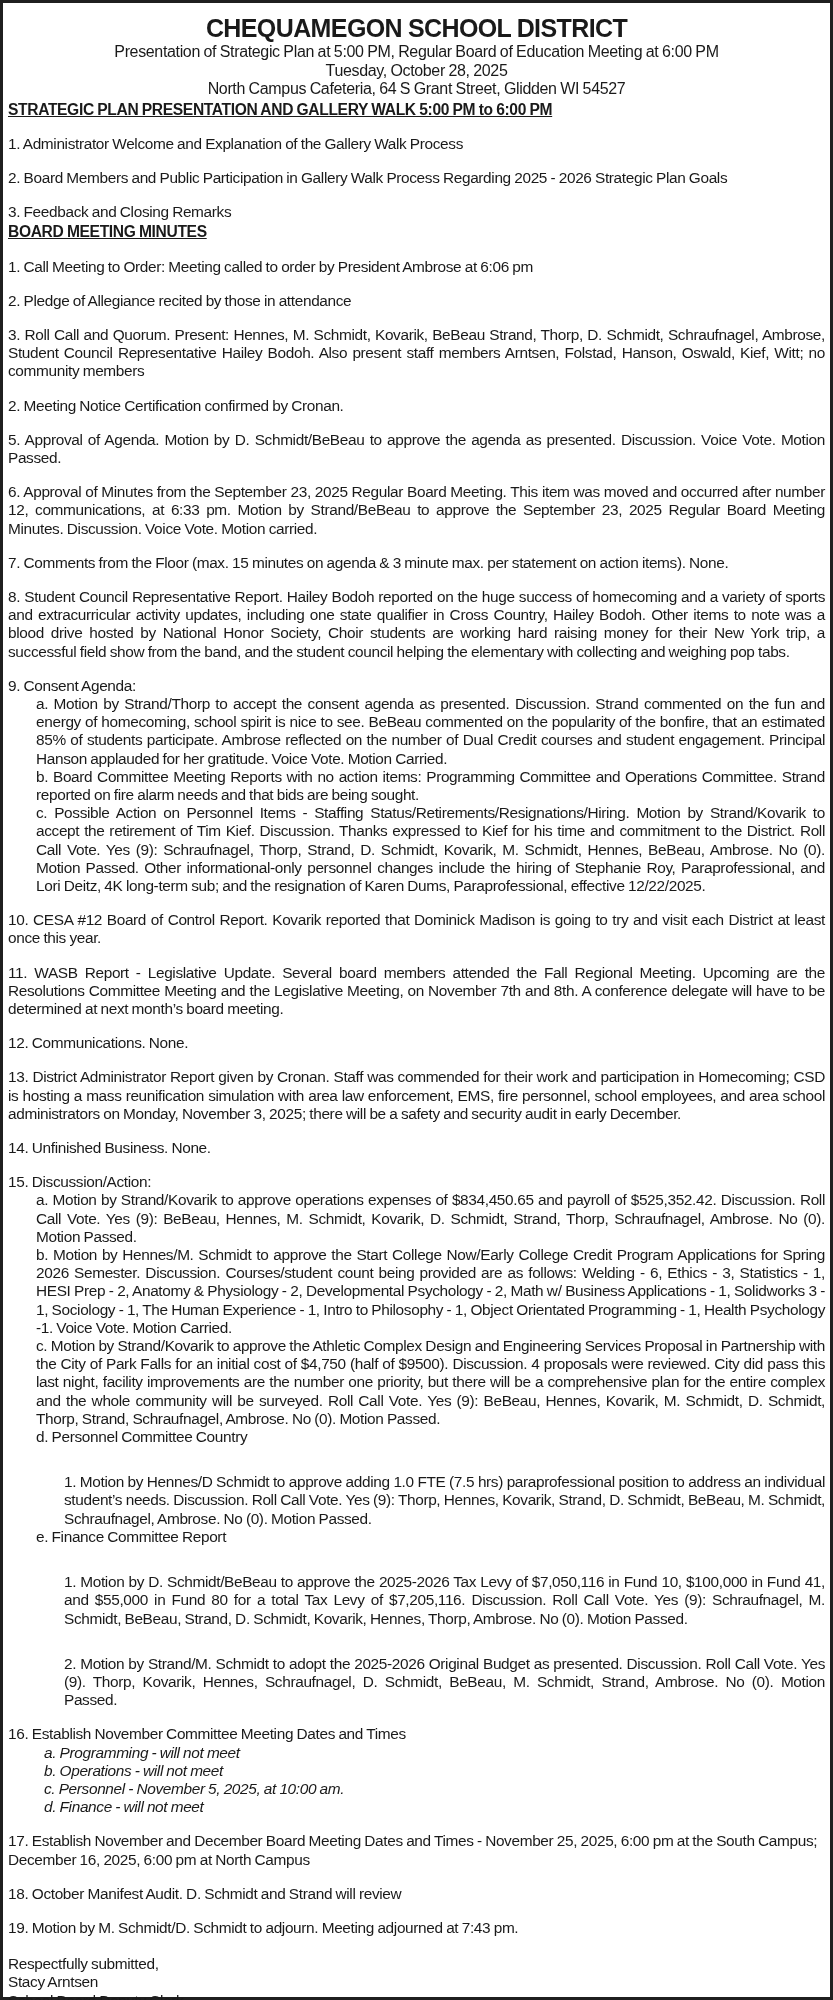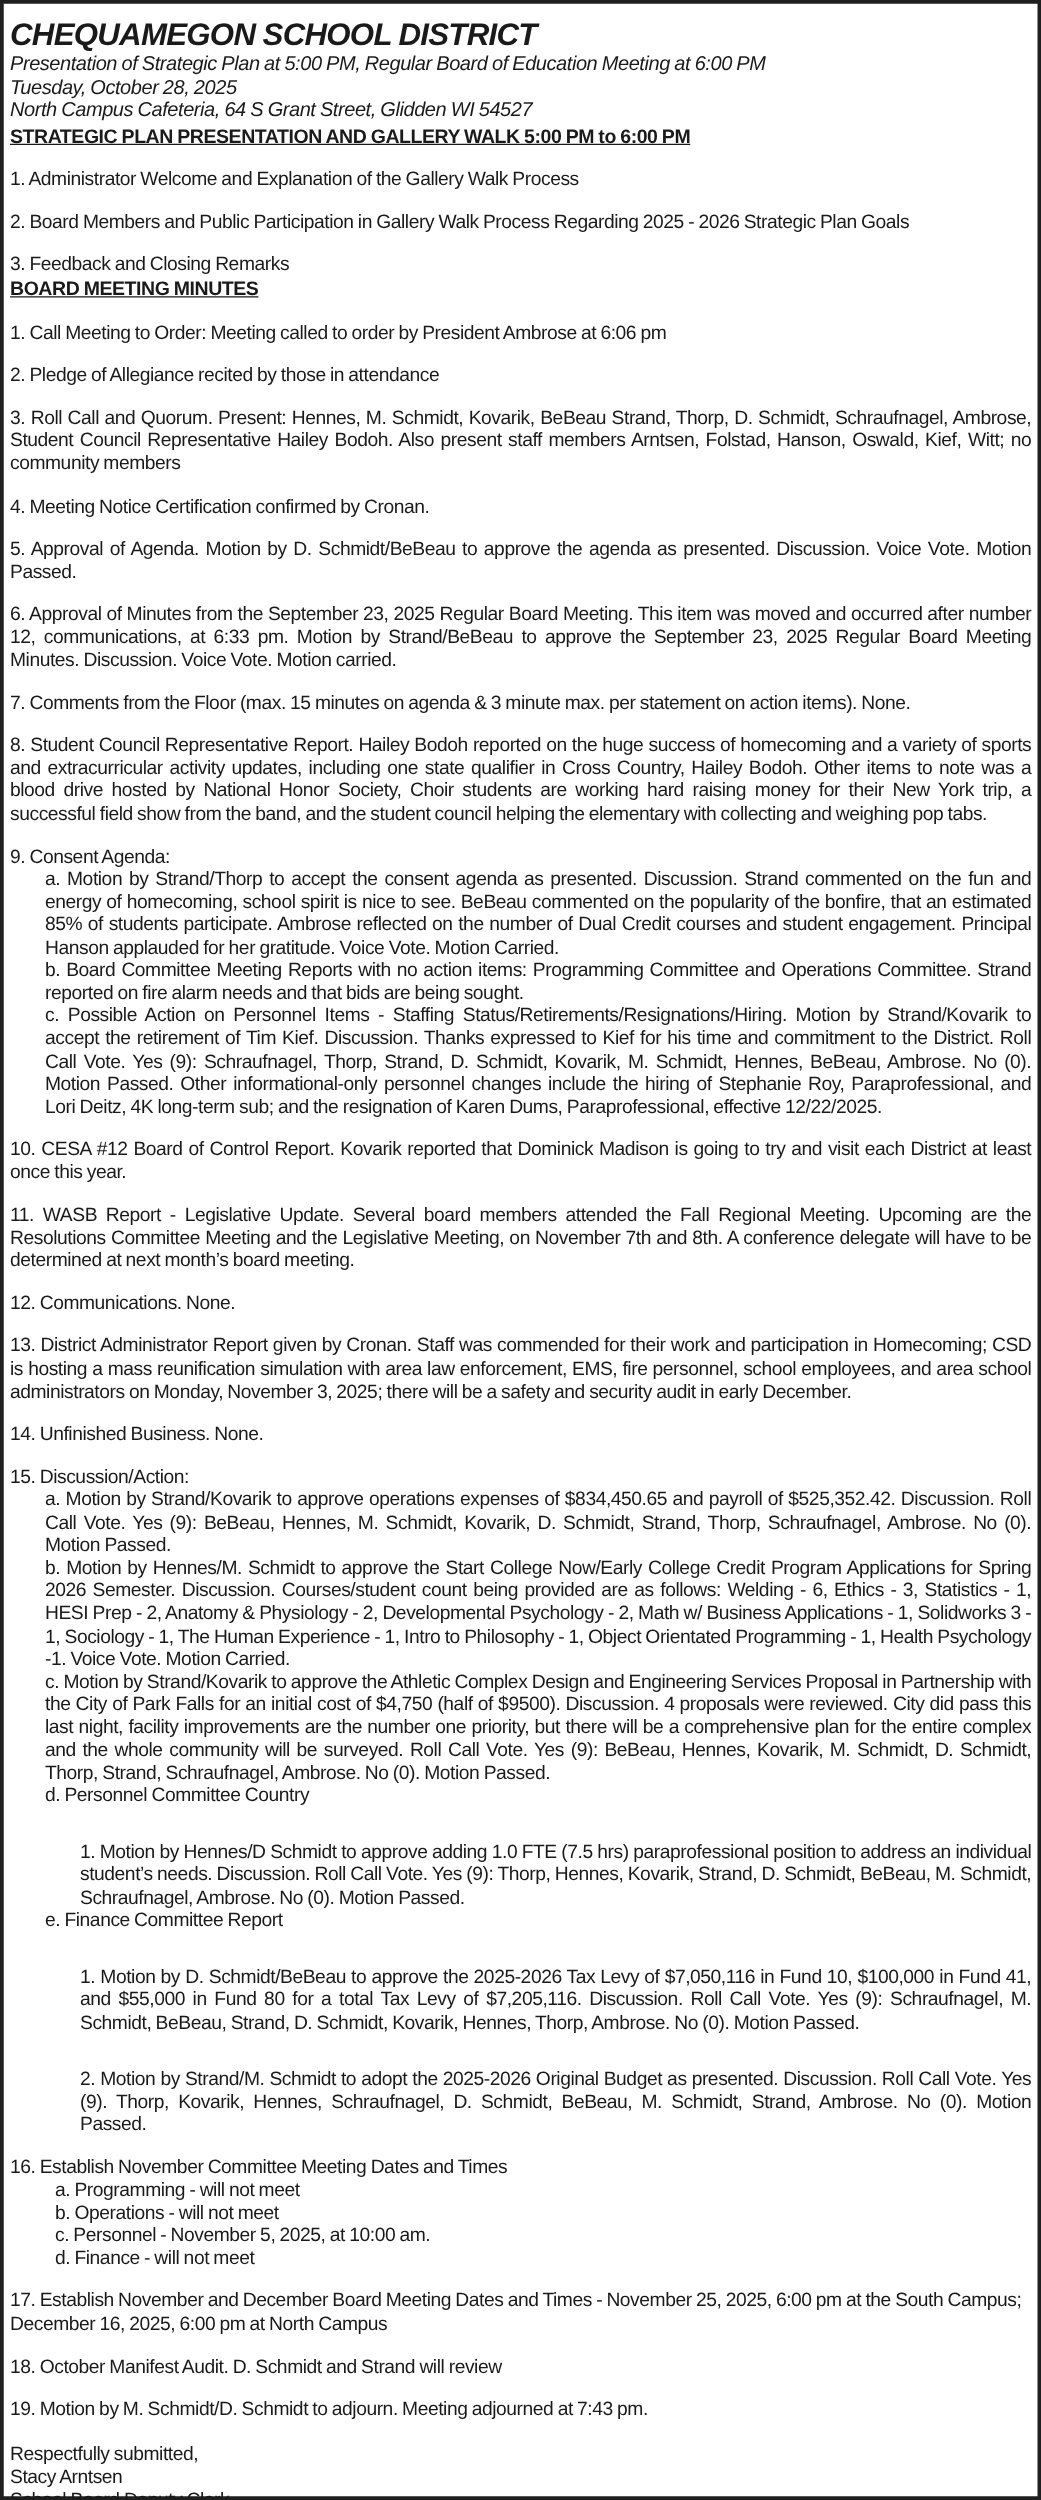--- a/index.html
+++ b/index.html
@@ -9,35 +9,35 @@
     width: 833px; height: 2000px;
     border: 3px solid #1f1f1f;
     padding: 12px 5px 0 5px;
     font-family: "Liberation Sans", sans-serif;
     color: #1a1a1a;
     font-size: 15.4px;
     line-height: 18.2px;
     letter-spacing: -0.35px;
     word-spacing: -0.5px;
   }
-  .hdr { text-align: left; font-style: italic; }
+  .hdr { text-align: center; }
   .hdr .title {
     font-weight: bold; font-size: 25px; line-height: 27px;
     letter-spacing: -0.6px; margin-bottom: 1px;
   }
   .hdr .line { font-size: 16px; line-height: 18.5px; }
   .section-title {
     font-weight: bold; text-decoration: underline;
     margin-top: 2px; font-size: 15.6px;
   }
   .item { text-align: justify; margin-top: 16px; }
   .item.nojust { text-align: left; }
   .sub { padding-left: 28px; text-align: justify; }
   .sub2 { padding-left: 56px; text-align: justify; margin-top: 27px; }
-  .sub16 { padding-left: 36px; }
+  .sub16 { padding-left: 36px; font-style: italic; }
   .gap { height: 18px; }
   .footer-note { text-align: right; font-size: 12.5px; margin-top: 6px; letter-spacing: -0.4px; }
 </style>
 </head>
 <body>
 
 <div class="page">
   <div class="hdr">
     <div class="title">CHEQUAMEGON SCHOOL DISTRICT</div>
     <div class="line">Presentation of Strategic Plan at 5:00 PM, Regular Board of Education Meeting at 6:00 PM</div>
@@ -47,21 +47,21 @@
 
   <div class="section-title">STRATEGIC PLAN PRESENTATION AND GALLERY WALK 5:00 PM to 6:00 PM</div>
   <div class="item">1.  Administrator Welcome and Explanation of the Gallery Walk Process</div>
   <div class="item">2.  Board Members and Public Participation in Gallery Walk Process Regarding 2025 - 2026 Strategic Plan Goals</div>
   <div class="item">3.  Feedback and Closing Remarks</div>
 
   <div class="section-title">BOARD MEETING MINUTES</div>
   <div class="item">1.  Call Meeting to Order: Meeting called to order by President Ambrose at 6:06 pm</div>
   <div class="item">2.  Pledge of Allegiance recited by those in attendance</div>
   <div class="item">3.  Roll Call and Quorum. Present: Hennes, M. Schmidt, Kovarik, BeBeau Strand, Thorp, D. Schmidt, Schraufnagel, Ambrose, Student Council Representative Hailey Bodoh. Also present staff members Arntsen, Folstad, Hanson, Oswald, Kief, Witt; no community members</div>
-  <div class="item">4.  Meeting Notice Certification confirmed by Cronan.</div>
+  <div class="item">2.  Meeting Notice Certification confirmed by Cronan.</div>
   <div class="item">5.  Approval of Agenda. Motion by D. Schmidt/BeBeau to approve the agenda as presented. Discussion. Voice Vote. Motion Passed.</div>
   <div class="item">6.  Approval of Minutes from the September 23, 2025 Regular Board Meeting. This item was moved and occurred after number 12, communications, at 6:33 pm. Motion by Strand/BeBeau to approve the September 23, 2025 Regular Board Meeting Minutes. Discussion. Voice Vote. Motion carried.</div>
   <div class="item">7.  Comments from the Floor (max. 15 minutes on agenda &amp; 3 minute max. per statement on action items). None.</div>
   <div class="item">8.  Student Council Representative Report. Hailey Bodoh reported on the huge success of homecoming and a variety of sports and extracurricular activity updates, including one state qualifier in Cross Country, Hailey Bodoh. Other items to note was a blood drive hosted by National Honor Society, Choir students are working hard raising money for their New York trip, a successful field show from the band, and the student council helping the elementary with collecting and weighing pop tabs.</div>
   <div class="item">9.  Consent Agenda:</div>
   <div class="sub">a.  Motion by Strand/Thorp to accept the consent agenda as presented. Discussion. Strand commented on the fun and energy of homecoming, school spirit is nice to see. BeBeau commented on the popularity of the bonfire, that an estimated 85% of students participate. Ambrose reflected on the number of Dual Credit courses and student engagement. Principal Hanson applauded for her gratitude. Voice Vote. Motion Carried.</div>
   <div class="sub">b.  Board Committee Meeting Reports with no action items:  Programming Committee and Operations Committee. Strand reported on fire alarm needs and that bids are being sought.</div>
   <div class="sub">c.  Possible Action on Personnel Items - Staffing Status/Retirements/Resignations/Hiring. Motion by Strand/Kovarik to accept the retirement of Tim Kief. Discussion. Thanks expressed to Kief for his time and commitment to the District. Roll Call Vote. Yes (9): Schraufnagel, Thorp, Strand, D. Schmidt, Kovarik, M. Schmidt, Hennes, BeBeau, Ambrose. No (0). Motion Passed. Other informational-only personnel changes include the hiring of Stephanie Roy, Paraprofessional, and Lori Deitz, 4K long-term sub; and the resignation of Karen Dums, Paraprofessional, effective 12/22/2025.</div>
   <div class="item">10.  CESA #12 Board of Control Report. Kovarik reported that Dominick Madison is going to try and visit each District at least once this year.</div>
   <div class="item">11.  WASB Report - Legislative Update. Several board members attended the Fall Regional Meeting. Upcoming are the Resolutions Committee Meeting and the Legislative Meeting, on November 7th and 8th. A conference delegate will have to be determined at next month’s board meeting.</div>

